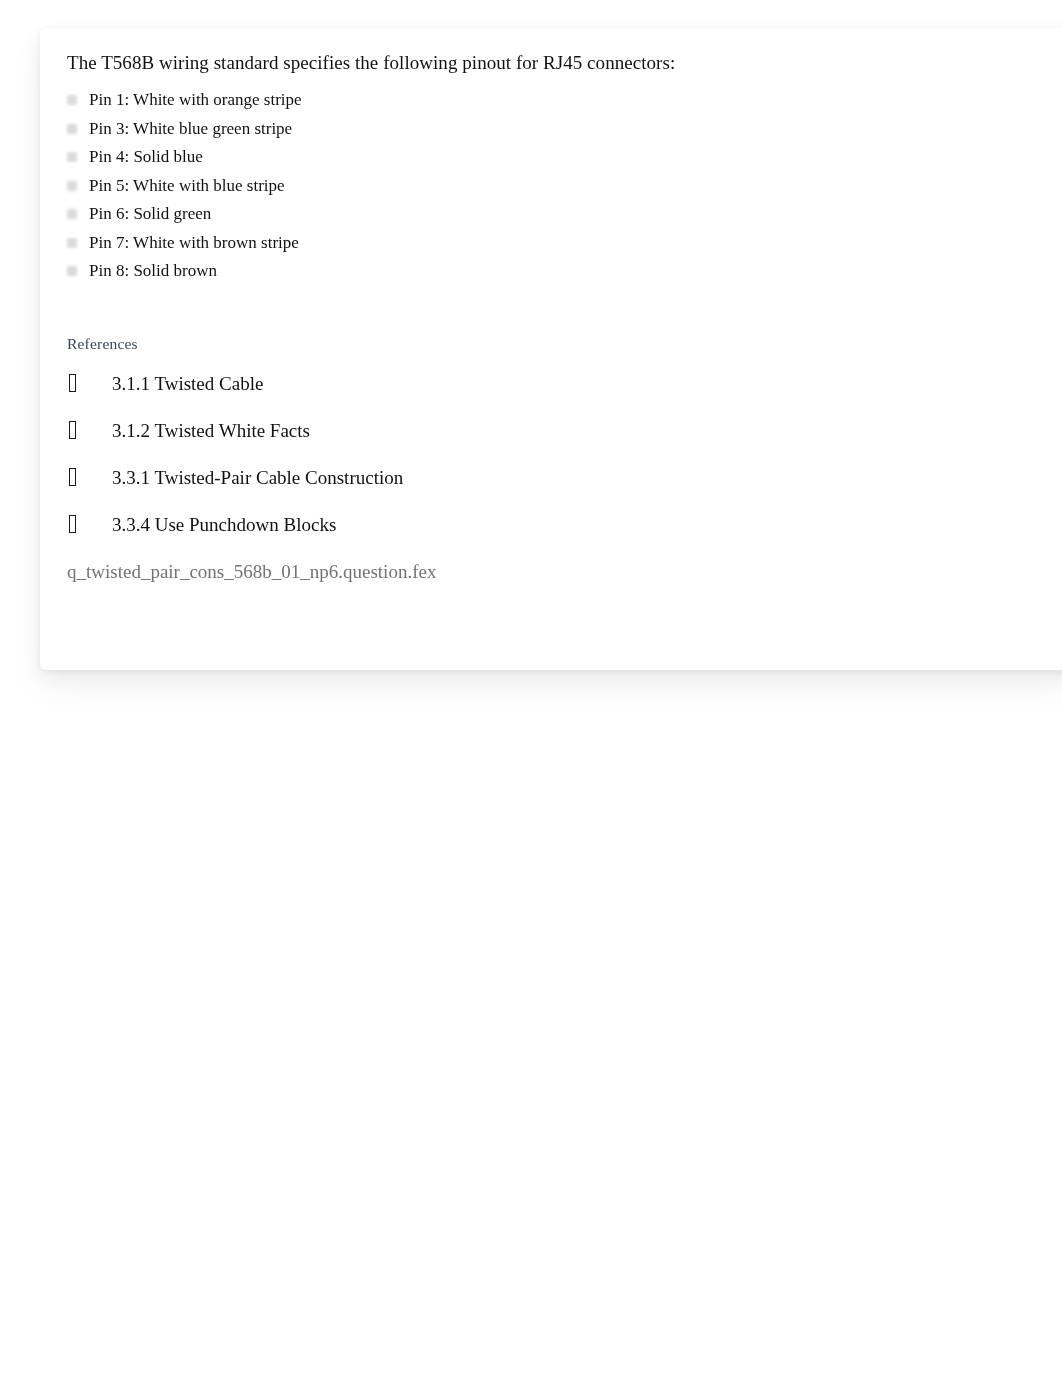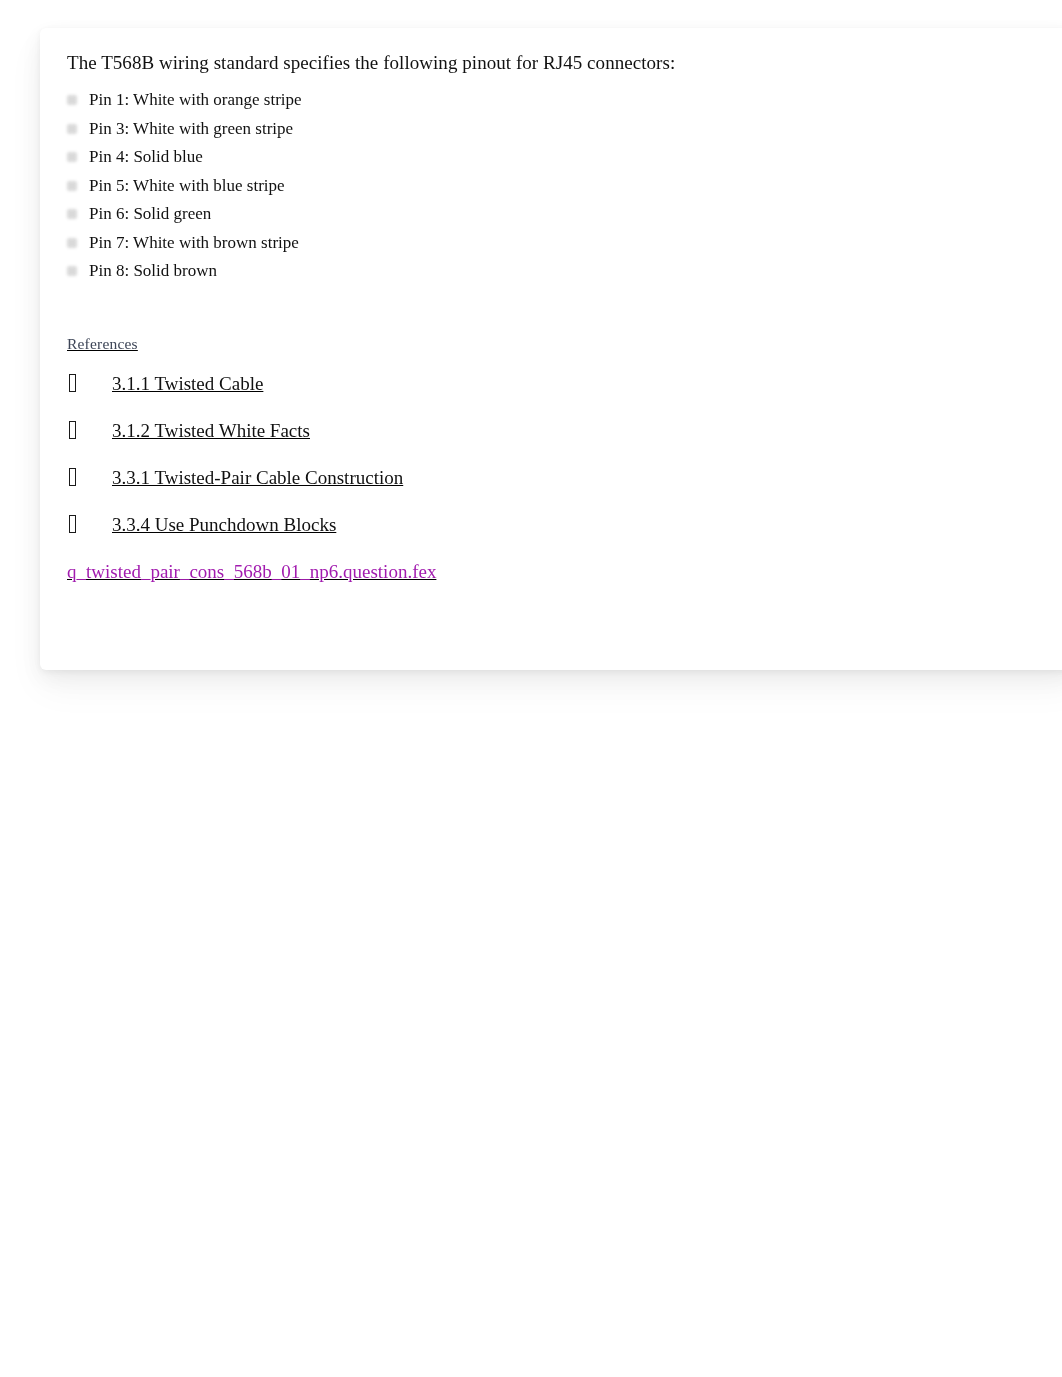--- a/index.html
+++ b/index.html
@@ -69,21 +69,20 @@
     height: 10px;
     border-radius: 2px;
     background: #d8d8d8;
     filter: blur(1.6px);
     opacity: 0.95;
   }
 
   
   #references-section {
     margin-top: 48px;
-    text-decoration: underline;
   }
   #references-heading {
     font-size: 15.5px;
     line-height: 20px;
     color: #3d4557;
     margin: 0 0 18px 0;
     letter-spacing: 0.2px;
   }
 
   #reference-list {
@@ -108,41 +107,41 @@
     height: 18px;
     border: 1.6px solid #1a1a1a;
     box-sizing: border-box;
     background: transparent;
   }
 
   
   #filename-text {
     font-size: 19px;
     line-height: 24px;
-    color: #a21caf;
+    color: #737373;
     margin: 4px 0 0 0;
     white-space: nowrap;
   }
 </style>
 </head>
 <body>
 
 <div id="answer-card">
   <div class="card-inner">
 
     <p id="intro-paragraph">The T568B wiring standard specifies the following pinout for RJ45 connectors:</p>
 
     <ul id="pin-list">
       <li>
         <span class="pin-bullet"></span>
         <span>Pin 1: White with orange stripe</span>
       </li>
       <li>
         <span class="pin-bullet"></span>
-        <span>Pin 3: White with green stripe</span>
+        <span>Pin 3: White blue green stripe</span>
       </li>
       <li>
         <span class="pin-bullet"></span>
         <span>Pin 4: Solid blue</span>
       </li>
       <li>
         <span class="pin-bullet"></span>
         <span>Pin 5: White with blue stripe</span>
       </li>
       <li>

